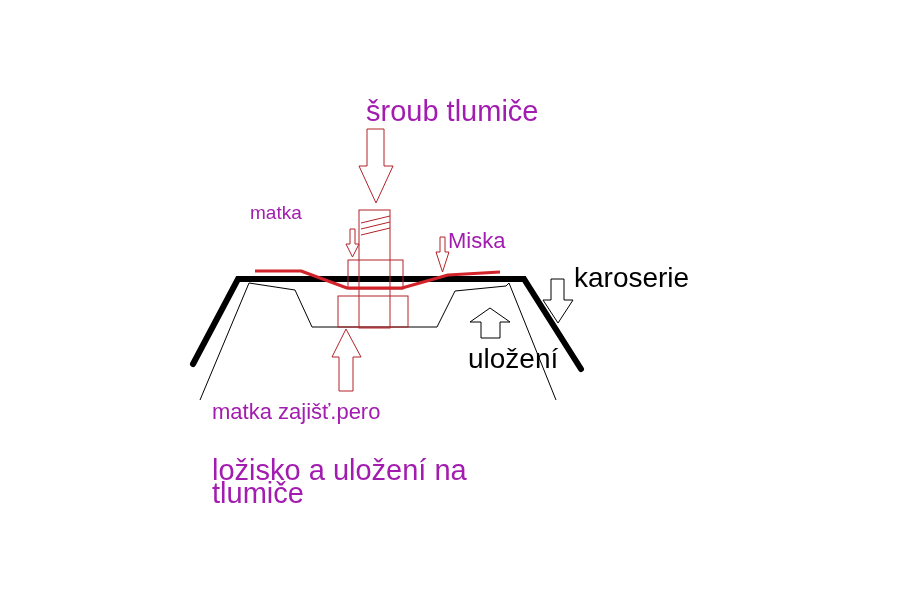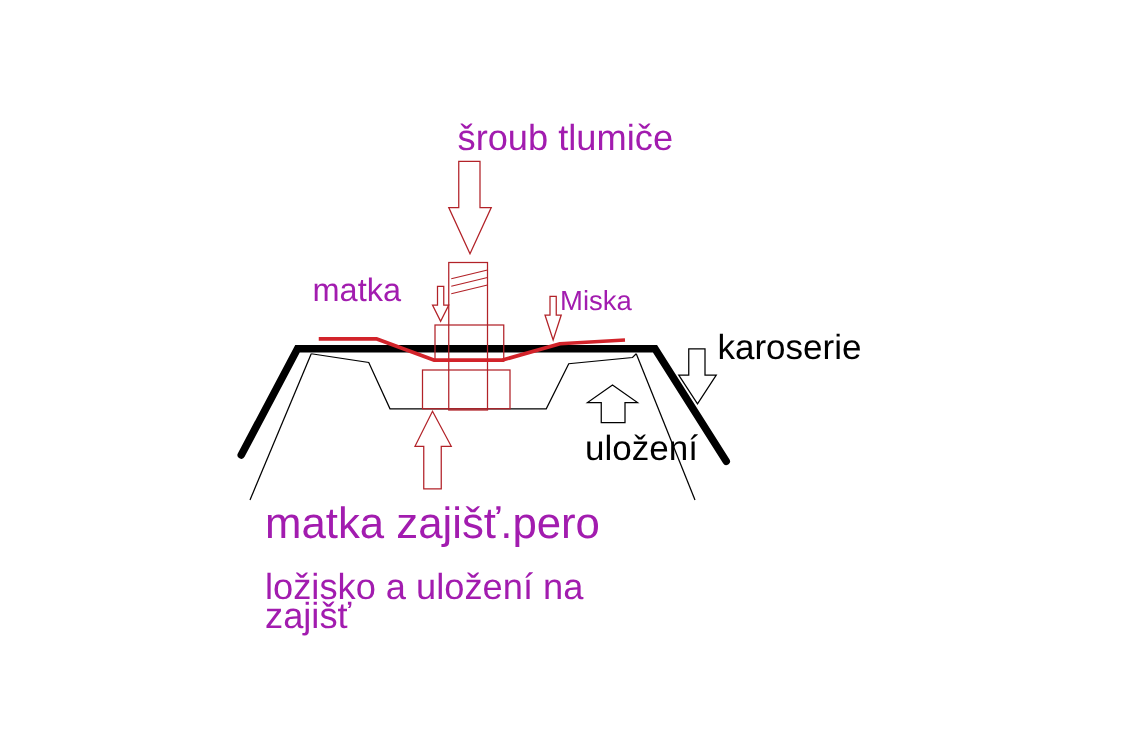--- a/index.html
+++ b/index.html
@@ -40,20 +40,20 @@
   <polygon points="440,237 445,237 445,252 449,252 442.5,272 436,252 440,252" fill="#fff" stroke="#b22228" stroke-width="1"></polygon>
 
   <polygon points="346,329 361,357 353,357 353,391 339,391 339,357 332,357" fill="#fff" stroke="#b22228" stroke-width="1"></polygon>
 
   <polygon points="551,279 564,279 564,300 573,300 558,323 543,300 551,300" fill="#fff" stroke="#000" stroke-width="1"></polygon>
 
   <polygon points="490,308 510,322 500,322 500,338 481,338 481,322 470,322" fill="#fff" stroke="#000" stroke-width="1"></polygon>
 </svg>
 
 <div class="lbl red" style="left:366px; top:97px; font-size:29px;">šroub tlumiče</div>
-<div class="lbl red" style="left:250px; top:219px; font-size:26px;">matka</div>
+<div class="lbl red" style="left:250px; top:203px; font-size:19px;">matka</div>
 <div class="lbl red" style="left:448px; top:230px; font-size:22px;">Miska</div>
 <div class="lbl black" style="left:574px; top:264px; font-size:28px;">karoserie</div>
 <div class="lbl black" style="left:424px; top:345px; font-size:28px;margin-left:44px;">uložení</div>
 
-<div class="lbl red" style="left:212px; top:401px; font-size:35px;">matka zajišť.pero</div>
+<div class="lbl red" style="left:212px; top:401px; font-size:22px;">matka zajišť.pero</div>
 <div class="lbl red" style="left:212px; top:456px; font-size:29px;">ložisko a uložení na</div>
-<div class="lbl red" style="left:212px; top:479px; font-size:29px;">zajišť</div>
+<div class="lbl red" style="left:212px; top:479px; font-size:29px;">tlumiče</div>
 
 </body></html>

